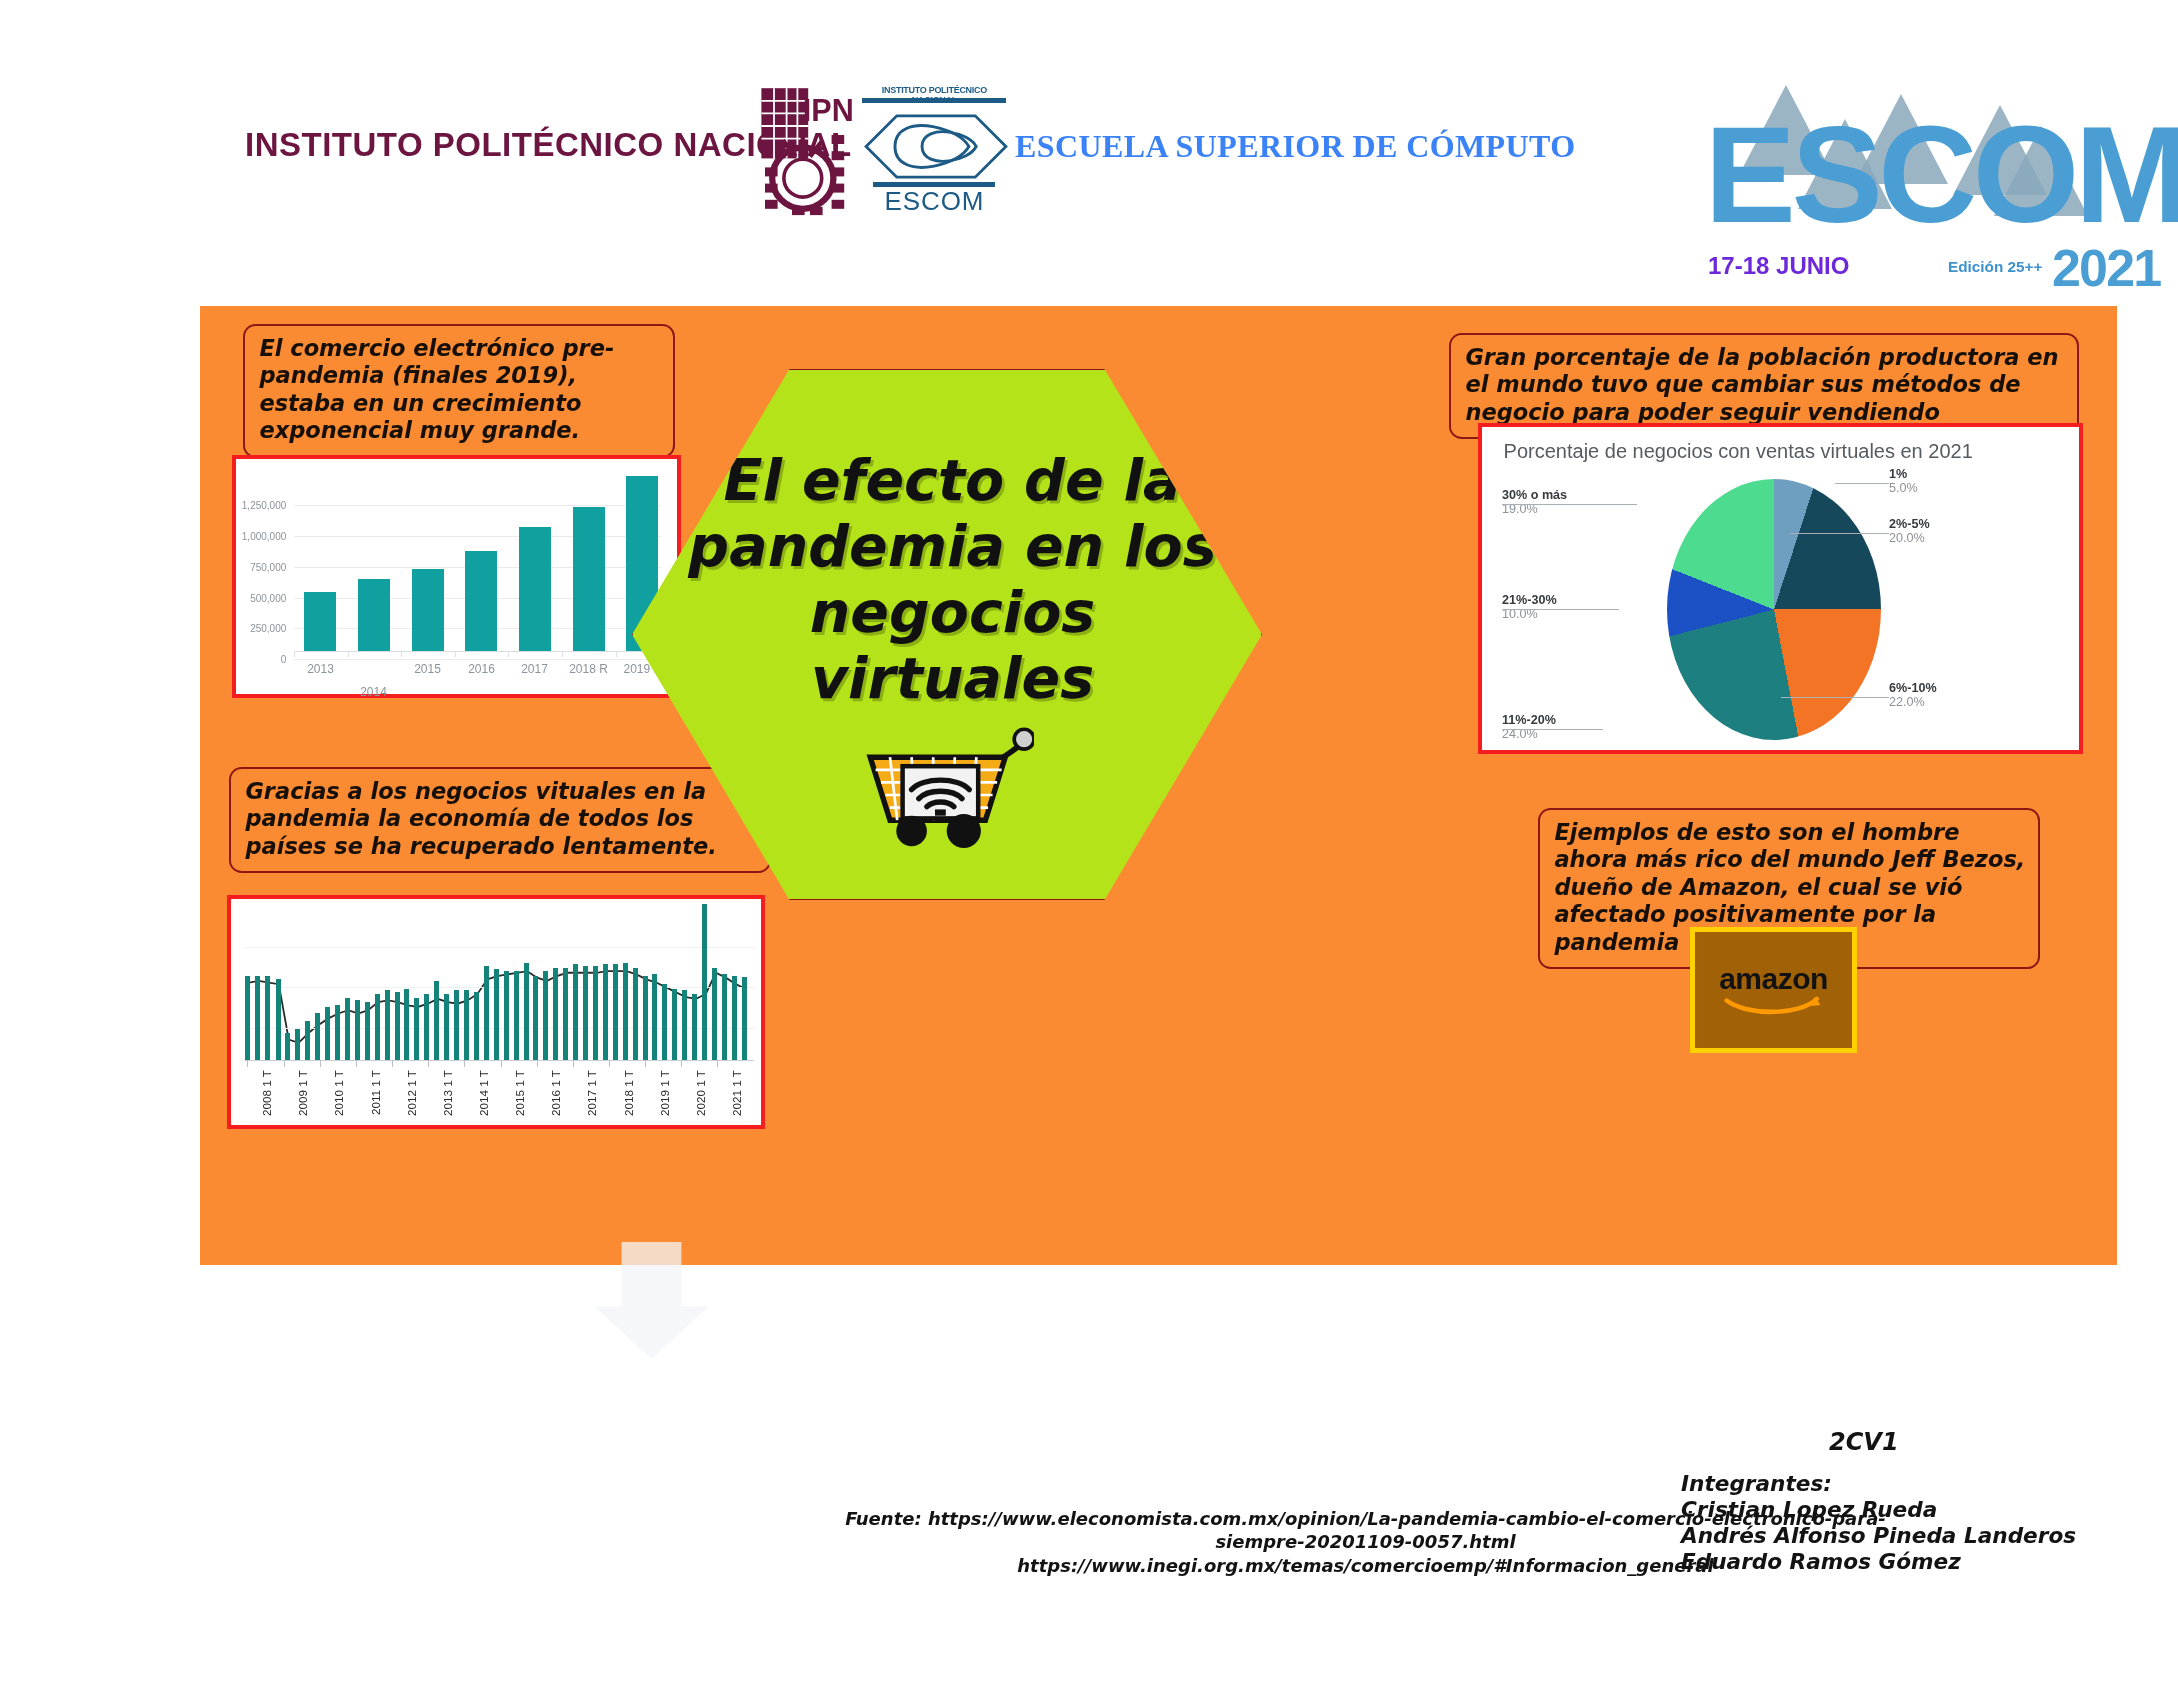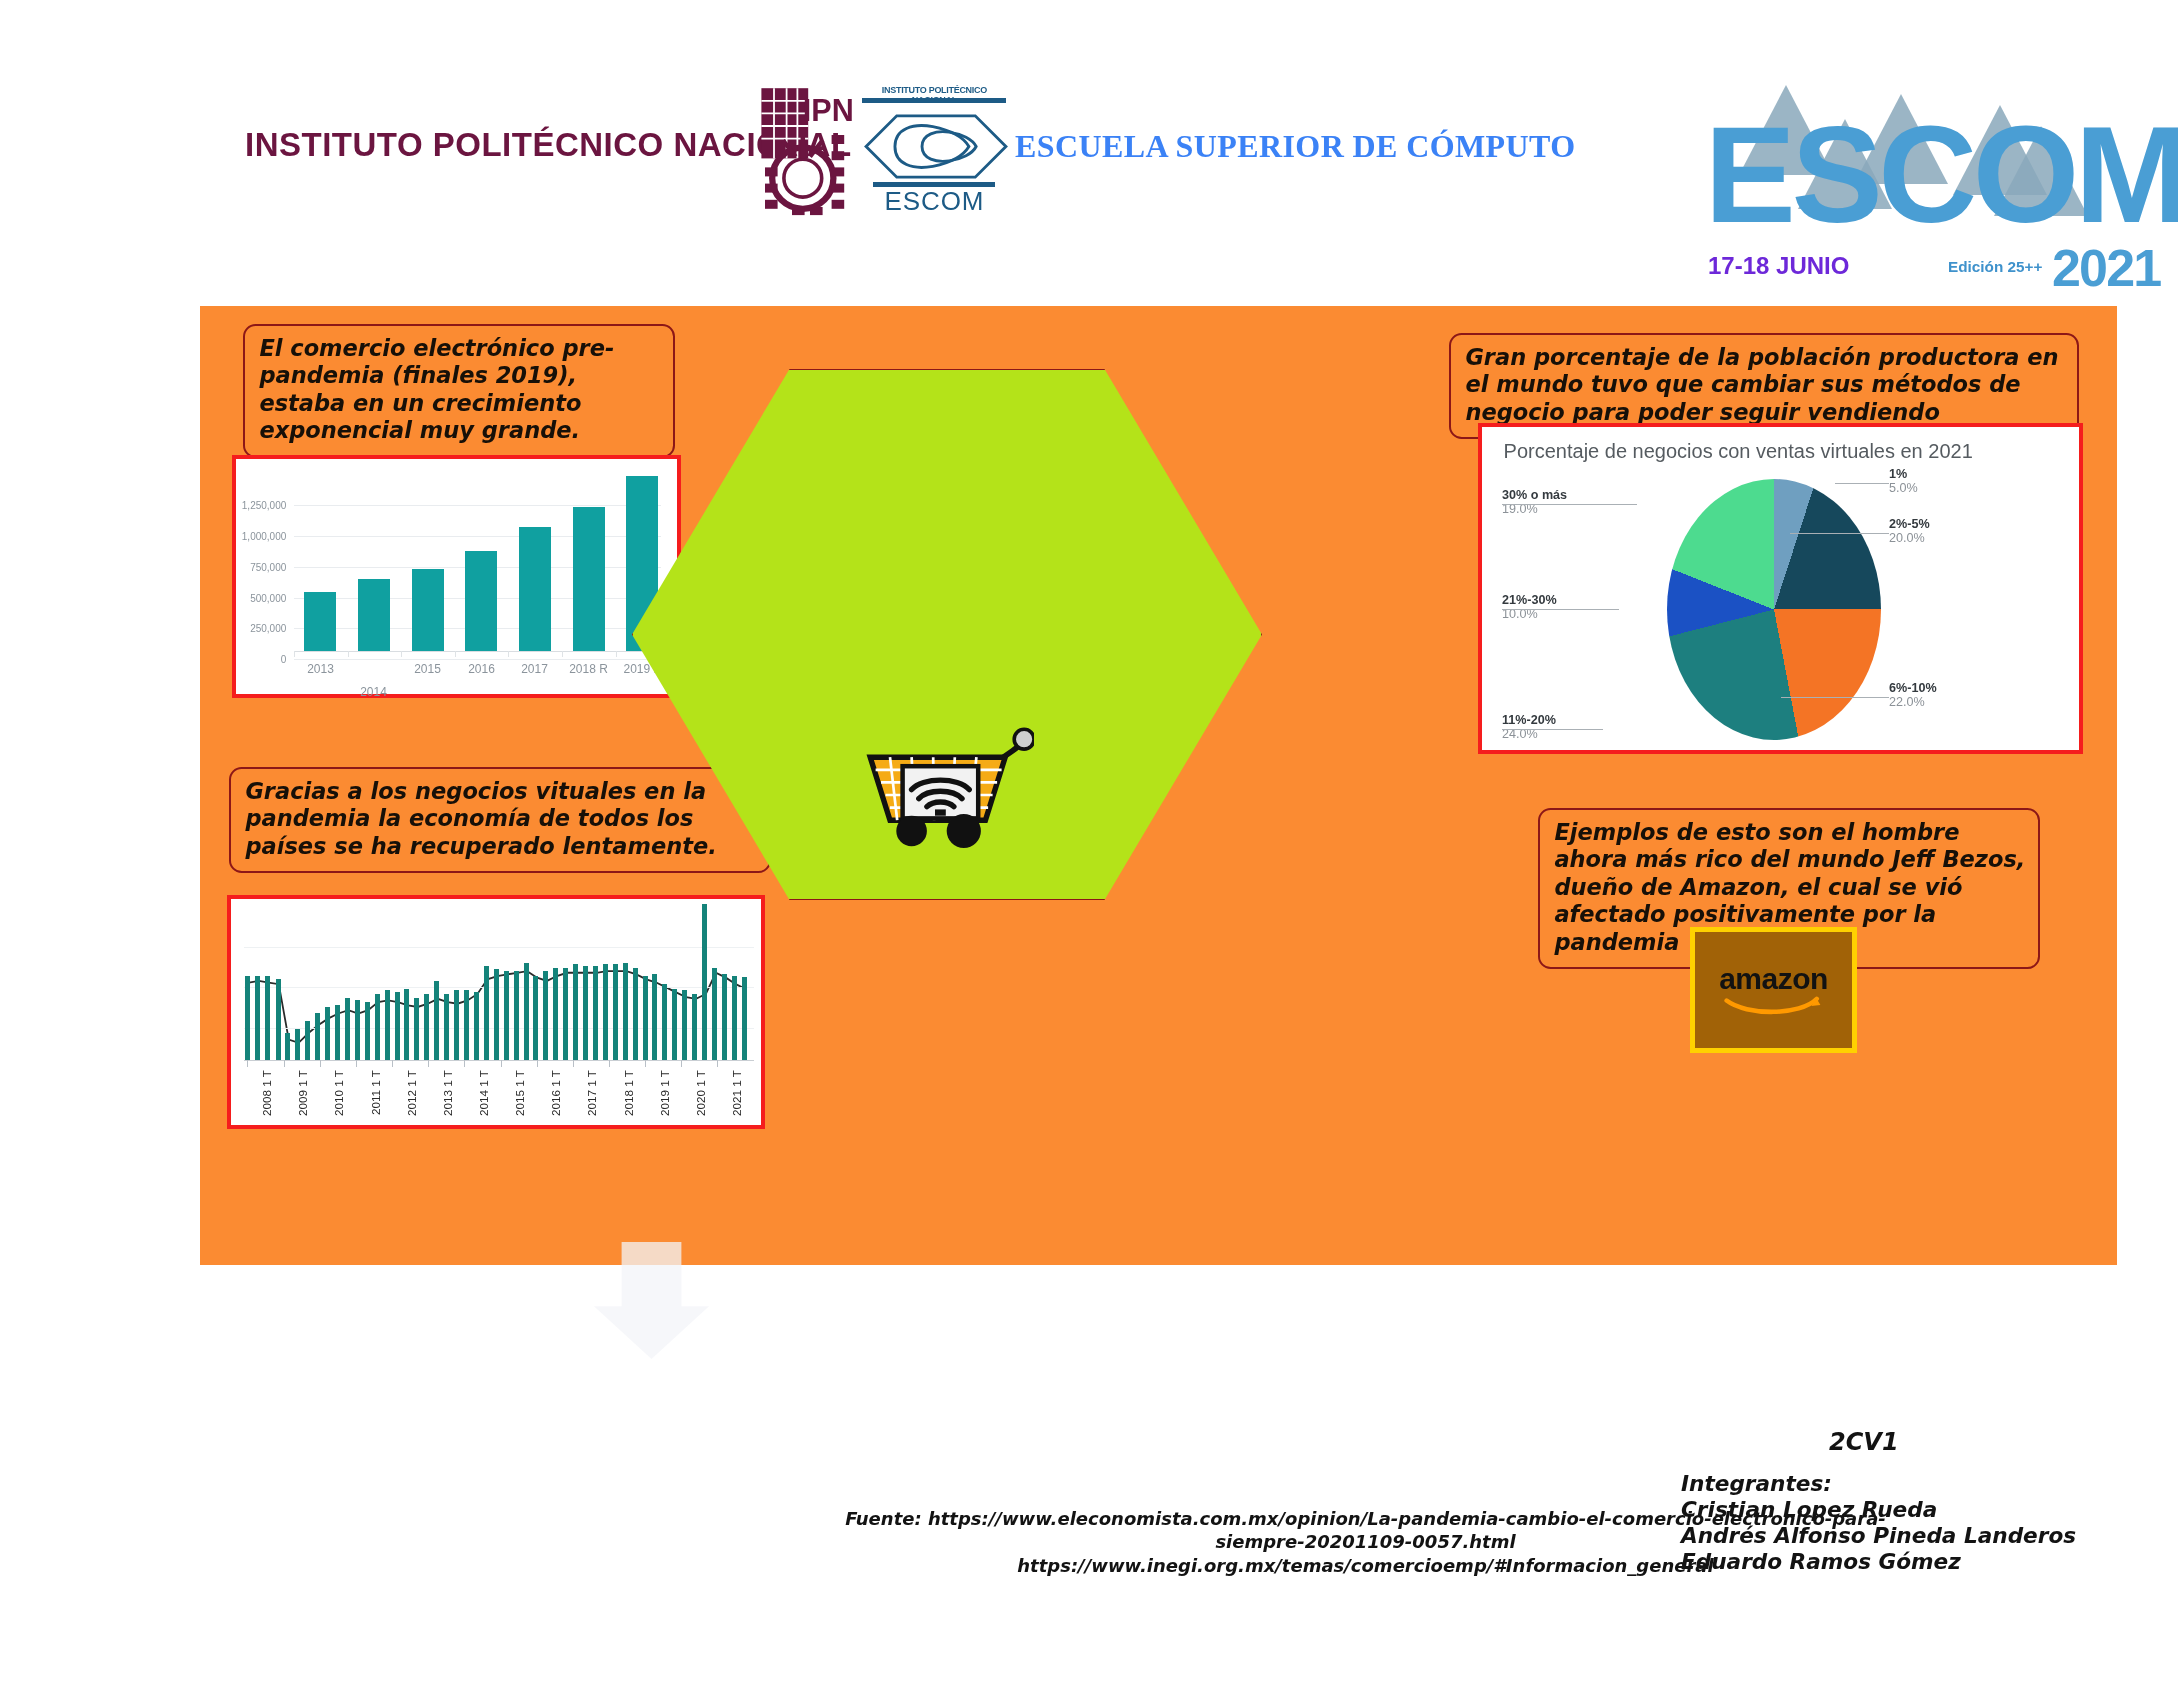--- a/index.html
+++ b/index.html
@@ -465,20 +465,21 @@
         <div class="pie-lead" style="width: 117px; top: 182px; left: 20px;"></div>
         <div class="pie-lab" style="left: 20px; top: 61px;">
           <div class="k">30% o más</div>
           <div class="v">19.0%</div>
         </div>
         <div class="pie-lead" style="width: 135px; top: 77px; left: 20px;"></div>
       </div>
   </div>
 
   <div id="hexagon">
+    <div id="hex-title">El efecto de la pandemia en los negocios virtuales</div>
     <div id="cart-icon">
       <svg viewBox="0 0 190 140" width="171" height="126" aria-hidden="true">
 
         <path d="M150 42 C168 30 174 26 176 22" stroke="#111" stroke-width="6" fill="none"></path>
         <circle cx="179" cy="18" r="11" fill="#cfcfcf" stroke="#111" stroke-width="4"></circle>
 
         <path d="M8 38 L158 38 L136 108 L30 108 Z" fill="#f5ab16" stroke="#111" stroke-width="6"></path>
         <g stroke="#ffffff" stroke-width="3">
           <line x1="14" y1="52" x2="154" y2="52"></line>
           <line x1="20" y1="66" x2="149" y2="66"></line>

